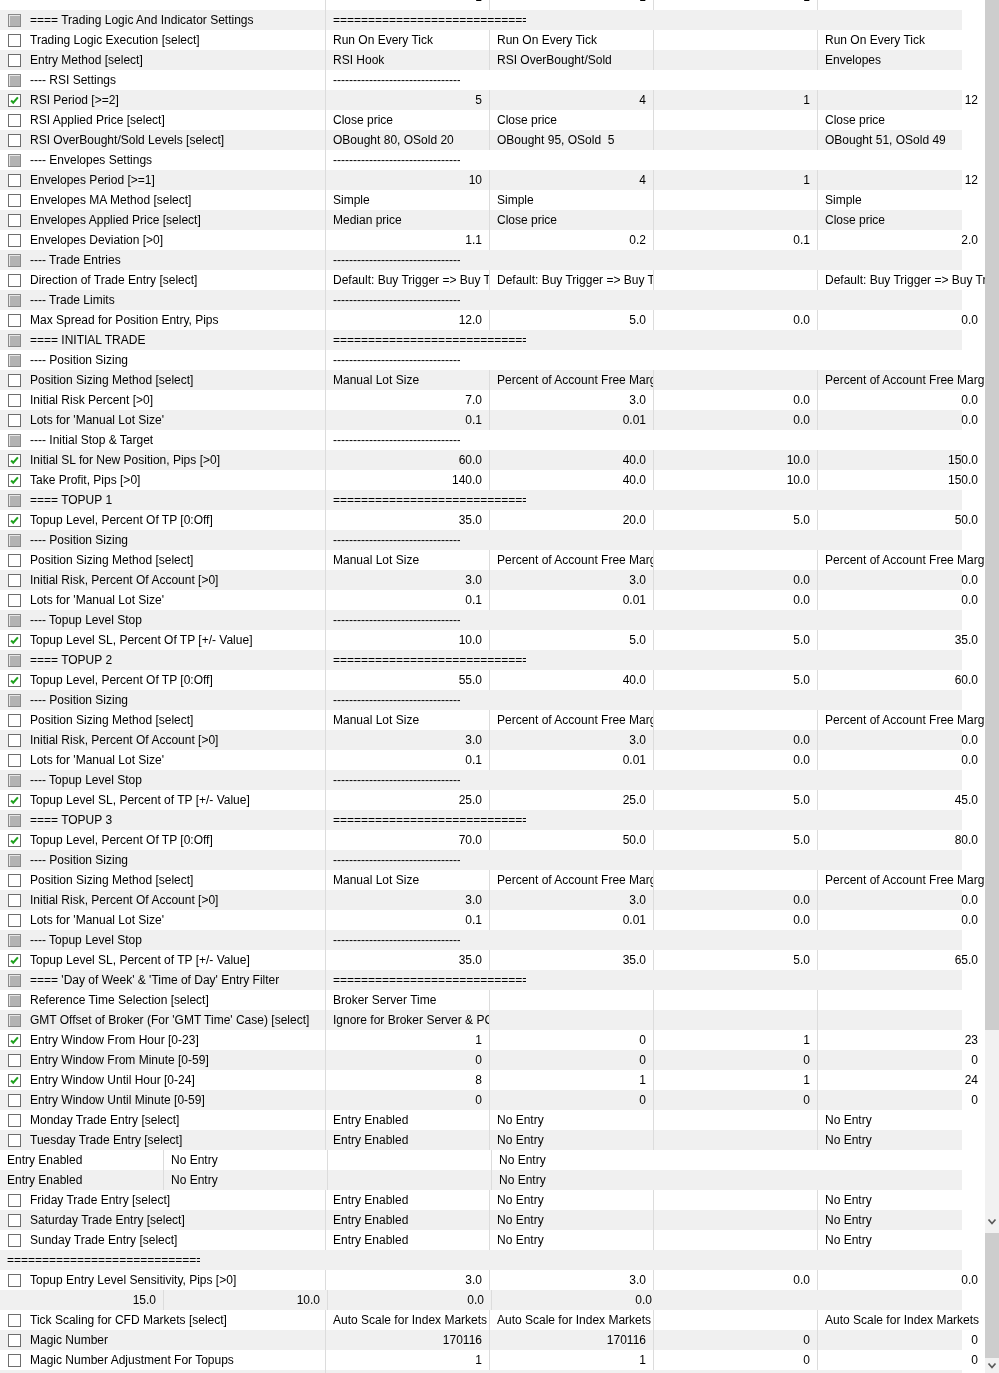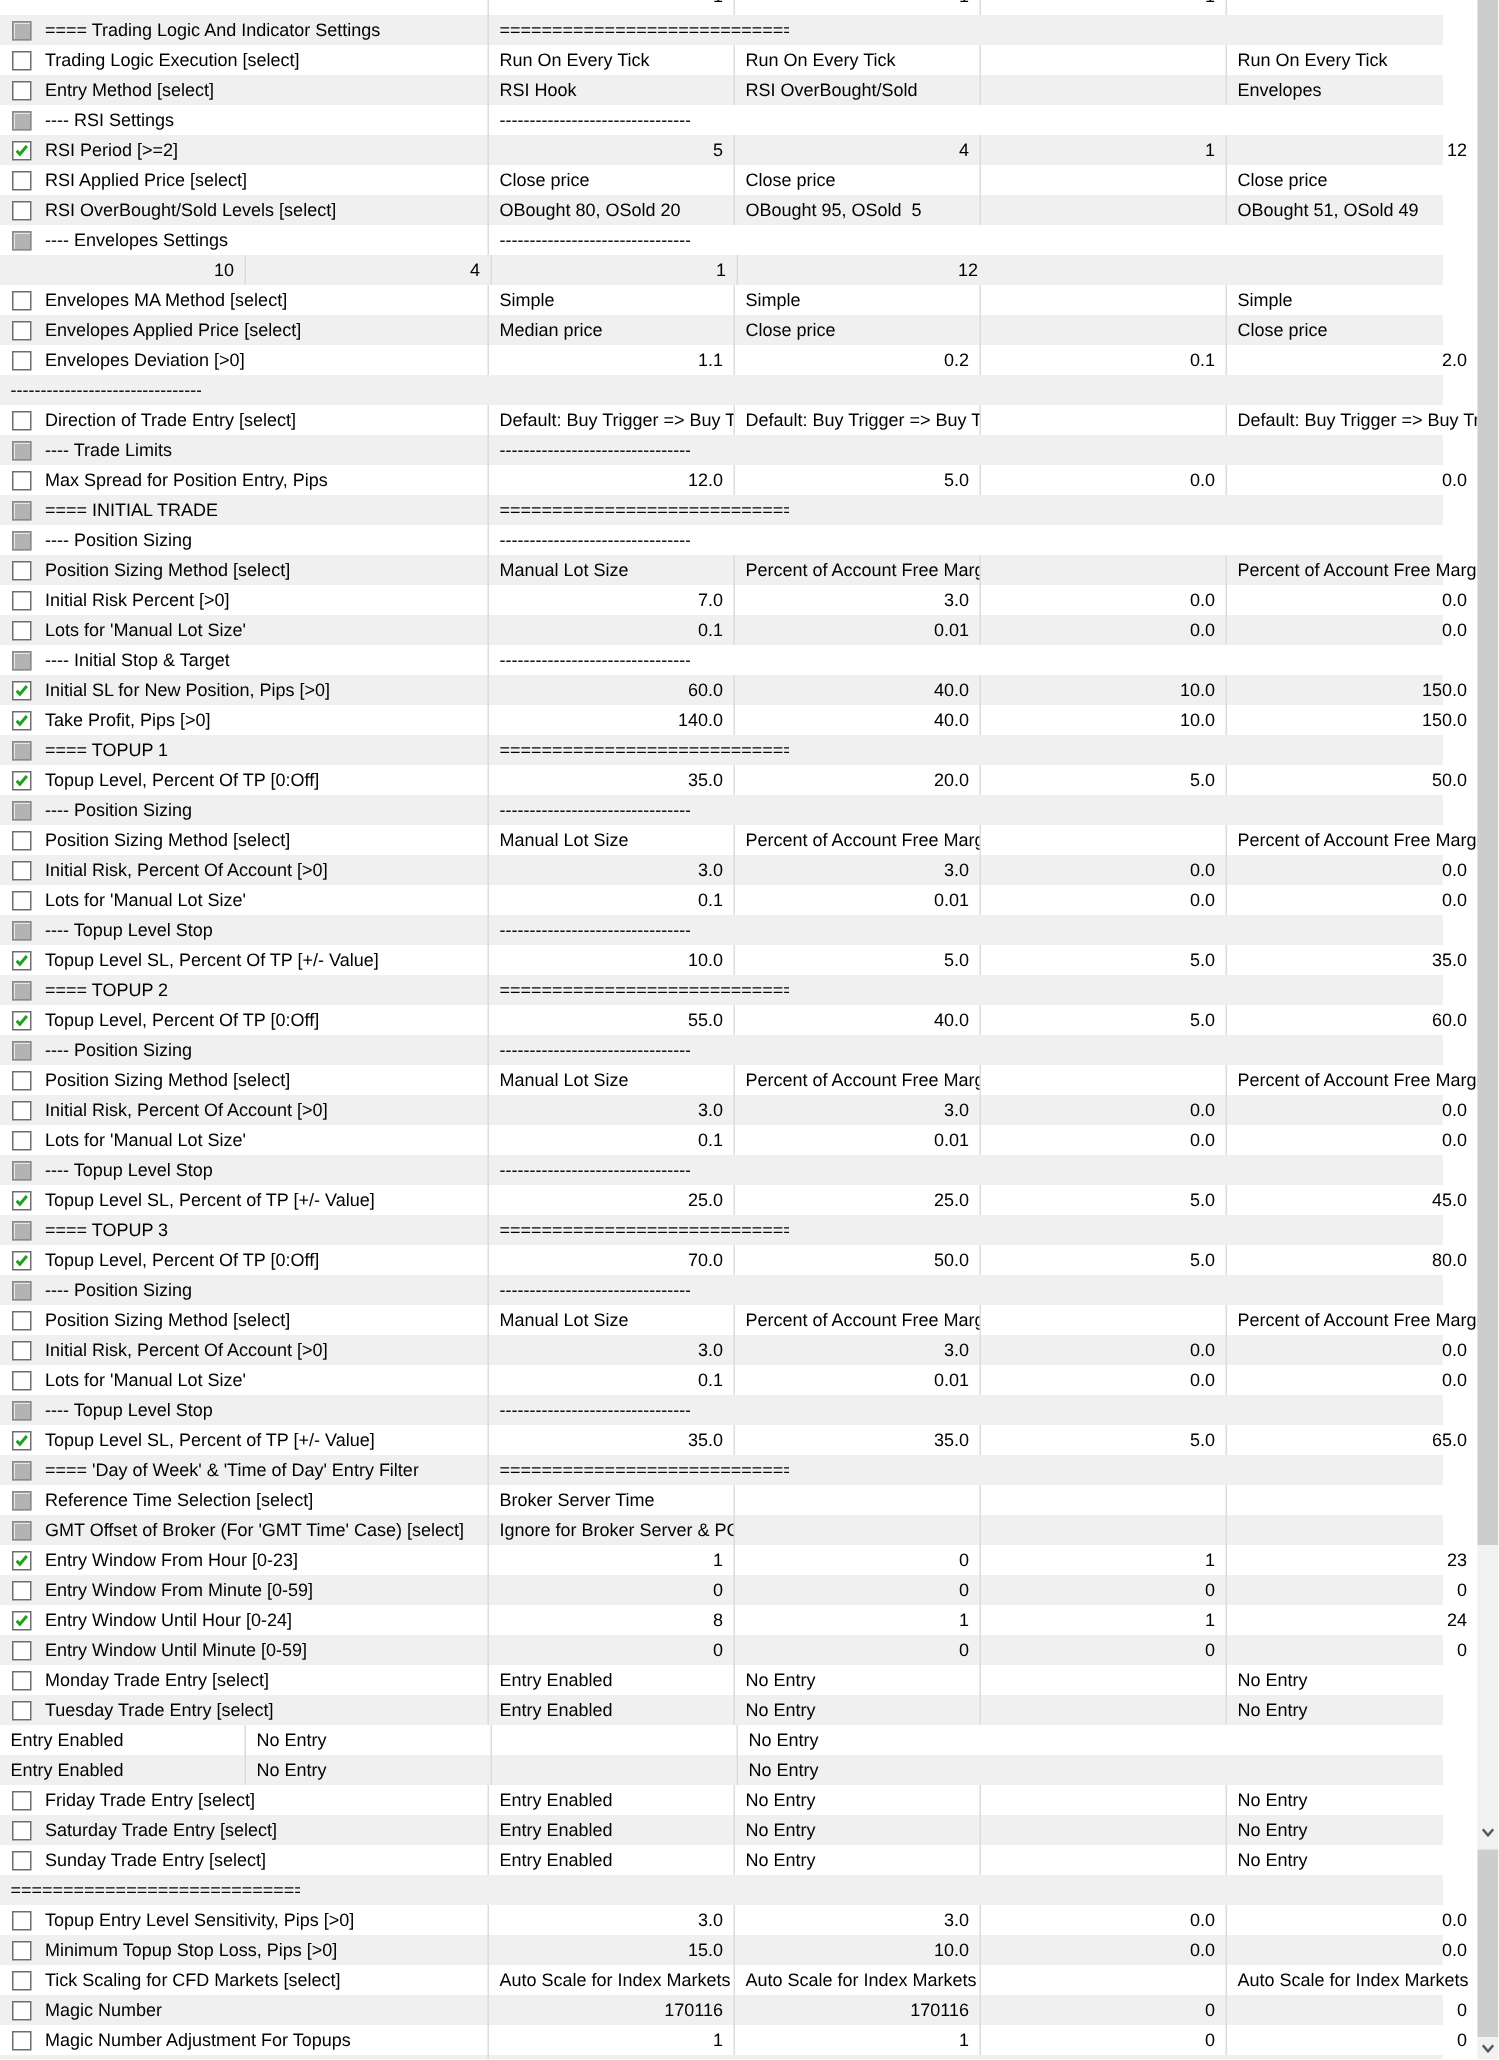--- a/index.html
+++ b/index.html
@@ -131,20 +131,24 @@
       <div class="row">
         <div class="c1">
           <span class="cb sec"></span>
           <span class="lbl">---- Envelopes Settings</span>
         </div>
         <div class="sepwrap">
           <div class="sepclip da">----------------------------------------------</div>
         </div>
       </div>
       <div class="row alt">
+        <div class="c1">
+          <span class="cb"></span>
+          <span class="lbl">Envelopes Period [&gt;=1]</span>
+        </div>
         <div class="cell c2 num">10</div>
         <div class="cell c3 num">4</div>
         <div class="cell c4 num">1</div>
         <div class="cell c5 num">12</div>
       </div>
       <div class="row">
         <div class="c1">
           <span class="cb"></span>
           <span class="lbl">Envelopes MA Method [select]</span>
         </div>
@@ -167,20 +171,24 @@
         <div class="c1">
           <span class="cb"></span>
           <span class="lbl">Envelopes Deviation [&gt;0]</span>
         </div>
         <div class="cell c2 num">1.1</div>
         <div class="cell c3 num">0.2</div>
         <div class="cell c4 num">0.1</div>
         <div class="cell c5 num">2.0</div>
       </div>
       <div class="row alt">
+        <div class="c1">
+          <span class="cb sec"></span>
+          <span class="lbl">---- Trade Entries</span>
+        </div>
         <div class="sepwrap">
           <div class="sepclip da">----------------------------------------------</div>
         </div>
       </div>
       <div class="row">
         <div class="c1">
           <span class="cb"></span>
           <span class="lbl">Direction of Trade Entry [select]</span>
         </div>
         <div class="cell c2">Default: Buy Trigger =&gt; Buy Tr...</div>
@@ -695,24 +703,20 @@
         <div class="c1">
           <span class="cb"></span>
           <span class="lbl">Topup Entry Level Sensitivity, Pips [&gt;0]</span>
         </div>
         <div class="cell c2 num">3.0</div>
         <div class="cell c3 num">3.0</div>
         <div class="cell c4 num">0.0</div>
         <div class="cell c5 num">0.0</div>
       </div>
       <div class="row alt">
-        <div class="c1">
-          <span class="cb"></span>
-          <span class="lbl">Minimum Topup Stop Loss, Pips [&gt;0]</span>
-        </div>
         <div class="cell c2 num">15.0</div>
         <div class="cell c3 num">10.0</div>
         <div class="cell c4 num">0.0</div>
         <div class="cell c5 num">0.0</div>
       </div>
       <div class="row">
         <div class="c1">
           <span class="cb"></span>
           <span class="lbl">Tick Scaling for CFD Markets [select]</span>
         </div>

